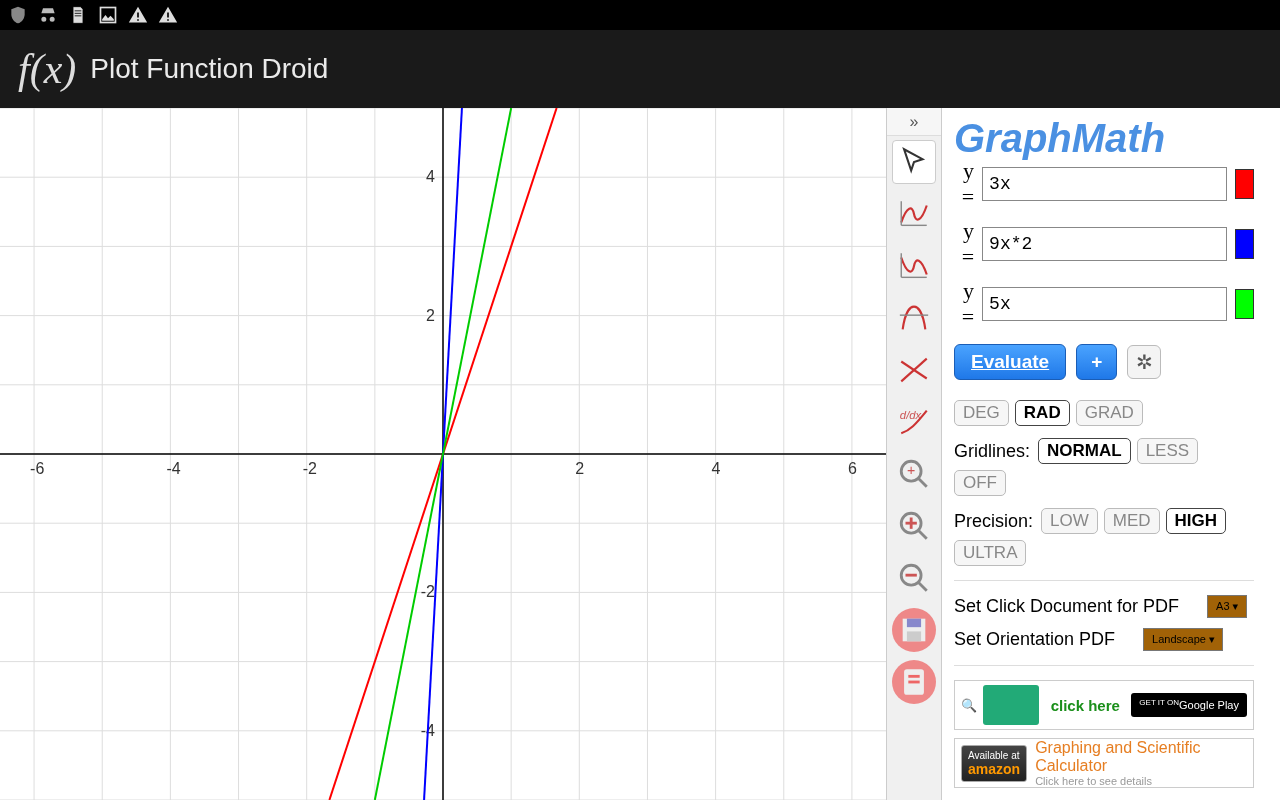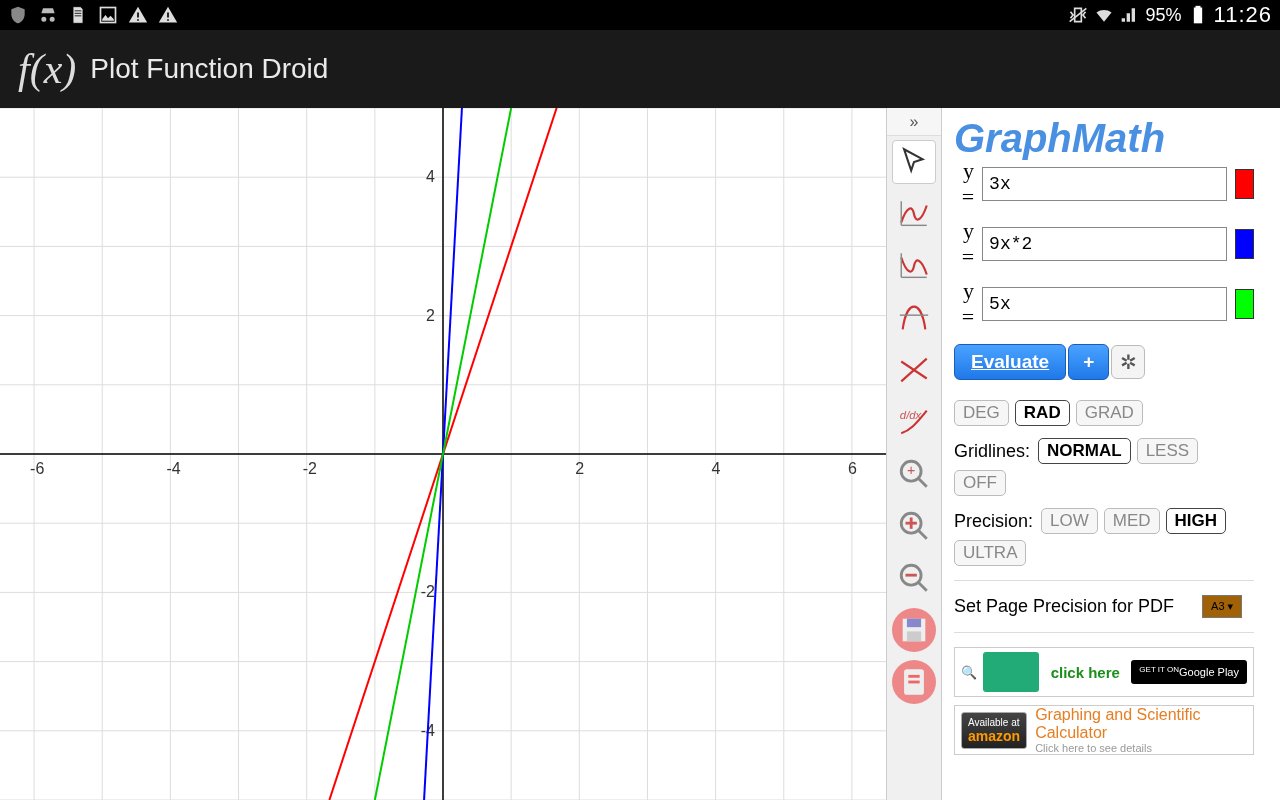--- a/index.html
+++ b/index.html
@@ -28,21 +28,21 @@
   .toolbtn.save { background: #e88; border-radius: 22px; }
   .toolbtn.pdf  { background: #e88; border-radius: 22px; }
   
   .panel { width: 338px; padding: 10px 26px 10px 12px; overflow: hidden; }
   .brand { font-family: Arial; font-size: 40px; font-weight: bold; font-style: italic; color: #4a90e2; line-height: 1; }
   .tagline { font-size: 14px; font-style: italic; color: #666; margin: 4px 0 18px 0; }
   .eqrow { display: flex; align-items: center; gap: 8px; margin-bottom: 8px; font-size: 22px; }
   .eqrow .ylabel { width: 38px; text-align: right; font-family: 'Times New Roman', serif; }
   .eqrow input { flex: 1; height: 34px; font-size: 18px; font-family: Liberation Mono, monospace; padding: 2px 6px; border: 1px solid #888; }
   .eqrow .swatch { width: 34px; height: 30px; border: 1px solid #333; }
-  .btnrow { display: flex; gap: 2px; align-items: center; margin: 14px 0 20px 0; }
+  .btnrow { display: flex; gap: 10px; align-items: center; margin: 14px 0 20px 0; }
   .btn { background: linear-gradient(#4aa3ff,#1f78e8); color: #fff; font-size: 19px; padding: 6px 16px; border: 1px solid #1a5db6; border-radius: 6px; cursor: pointer; }
   .btn.eval { text-decoration: underline; font-weight: bold; }
   .btn.plus { padding: 6px 14px; font-weight: bold; }
   .gear { width: 34px; height: 34px; border: 1px solid #bbb; border-radius: 6px; background: #f4f4f4; display: flex; align-items: center; justify-content: center; font-size: 20px; color: #555; }
   .optgroup { margin: 12px 0; font-size: 18px; display: flex; align-items: center; flex-wrap: wrap; gap: 6px; }
   .optlabel { margin-right: 2px; }
   .chip { border: 1px solid #bbb; border-radius: 5px; padding: 2px 8px; font-size: 17px; color: #888; background: #f6f6f6; }
   .chip.sel { color: #000; border-color: #444; font-weight: bold; background: #fff; }
   .hr { border: none; border-top: 1px solid #ddd; margin: 14px 0; }
   .selrow { font-size: 18px; display: flex; align-items: center; gap: 10px; margin: 10px 0; }
@@ -90,46 +90,20 @@
           <path fill="#ddd" d="M12 2L1 21h22L12 2zm-1 7h2v6h-2V9zm0 8h2v2h-2v-2z"></path>
         </svg>
       </span>
     <span class="sb-ico">
         <svg viewBox="0 0 24 24">
           <path fill="#ddd" d="M12 2L1 21h22L12 2zm-1 7h2v6h-2V9zm0 8h2v2h-2v-2z"></path>
         </svg>
       </span>
   </div>
   <div class="spacer"></div>
-  <div class="right">
-    <span class="sb-ico">
-        <svg viewBox="0 0 24 24">
-          <path stroke="#ddd" stroke-width="2" fill="none" d="M3 8l3 4-3 4M21 8l-3 4 3 4M8 4h8v16H8z"></path>
-          <line x1="2" y1="20" x2="22" y2="4" stroke="#ddd" stroke-width="2"></line>
-        </svg>
-      </span>
-    <span class="sb-ico">
-        <svg viewBox="0 0 24 24">
-          <path fill="#ddd" d="M12 20l9-11c-5-4-13-4-18 0l9 11z"></path>
-        </svg>
-      </span>
-    <span class="sb-ico">
-        <svg viewBox="0 0 24 24">
-          <path fill="#ddd" d="M2 20h4v-4H2v4zm6 0h4V10H8v10zm6 0h4V4h-4v16z"></path>
-        </svg>
-      </span>
-    <span style="font-size:18px">95%</span>
-    <span class="sb-ico">
-        <svg viewBox="0 0 24 24">
-          <rect x="7" y="3" width="10" height="19" fill="#fff"></rect>
-          <rect x="9" y="1" width="6" height="3" fill="#fff"></rect>
-        </svg>
-      </span>
-    <span class="time">11:26</span>
-  </div>
 </div>
 
 <div class="titlebar">
   <span class="appicon">f(x)</span>
   <span class="title">Plot Function Droid</span>
 </div>
 
 <div class="main">
 
   <div class="graph">
@@ -295,22 +269,26 @@
         <span class="optlabel">Precision:</span>
         <span class="chip">LOW</span>
         <span class="chip">MED</span>
         <span class="chip sel">HIGH</span>
         <span class="chip">ULTRA</span>
       </div>
 
     <hr class="hr">
 
     <div class="selrow">
-      <span>Set Page Precision for PDF</span>
+      <span>Set Click Document for PDF</span>
       <span class="select">A3 ▾</span>
+    </div>
+    <div class="selrow">
+      <span>Set Orientation PDF</span>
+      <span class="select">Landscape ▾</span>
     </div>
 
     <hr class="hr">
 
     <div class="ads">
       <div class="ad play">
         <div style="display:flex;align-items:center;gap:6px">
           <span>🔍</span>
           <div class="thumb"></div>
         </div>

